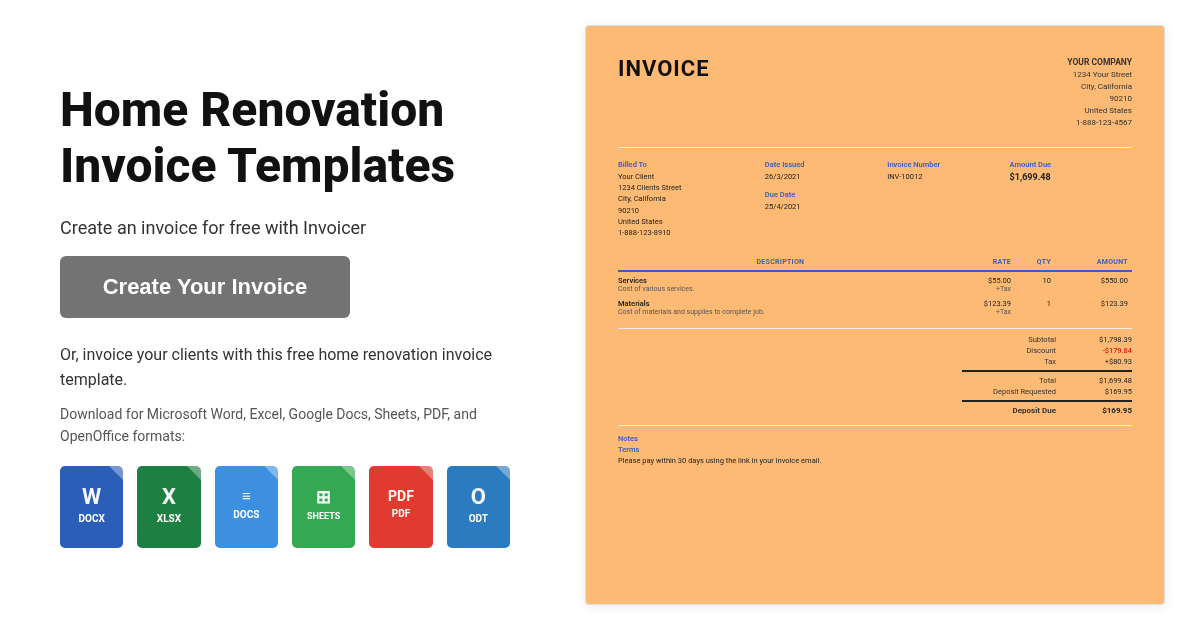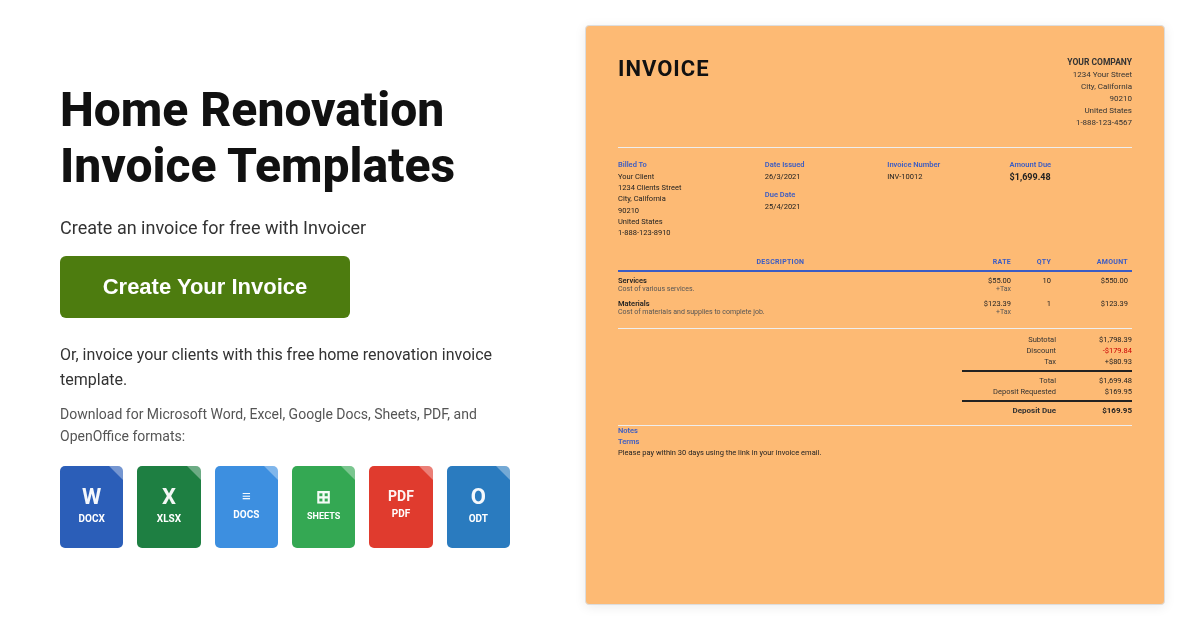--- a/index.html
+++ b/index.html
@@ -24,21 +24,21 @@
       line-height: 1.15;
       color: #111;
       margin-bottom: 24px;
     }
     .subtitle {
       font-size: 18px;
       color: #333;
       margin-bottom: 18px;
     }
     .cta-button {
-      background: #4d7c0f;
+      background: #737373;
       color: #fff;
       border: none;
       border-radius: 6px;
       padding: 18px 30px;
       font-size: 22px;
       font-weight: 600;
       cursor: pointer;
       width: 290px;
       text-align: center;
       margin-bottom: 24px;
@@ -210,21 +210,21 @@
       font-weight: 700;
       font-size: 8px;
     }
     .totals-row.deposit-due .totals-val {
       font-weight: 700;
       font-size: 8px;
     }
     .notes-section {
       margin-top: 10px;
       border-top: 1px solid #eee;
-      padding-top: 0;
+      padding-top: 8px;
     }
     .notes-label {
       color: #3b5cc4;
       font-size: 7.5px;
       font-weight: 600;
       margin-bottom: 2px;
     }
     .notes-text {
       font-size: 7.5px;
       color: #222;

